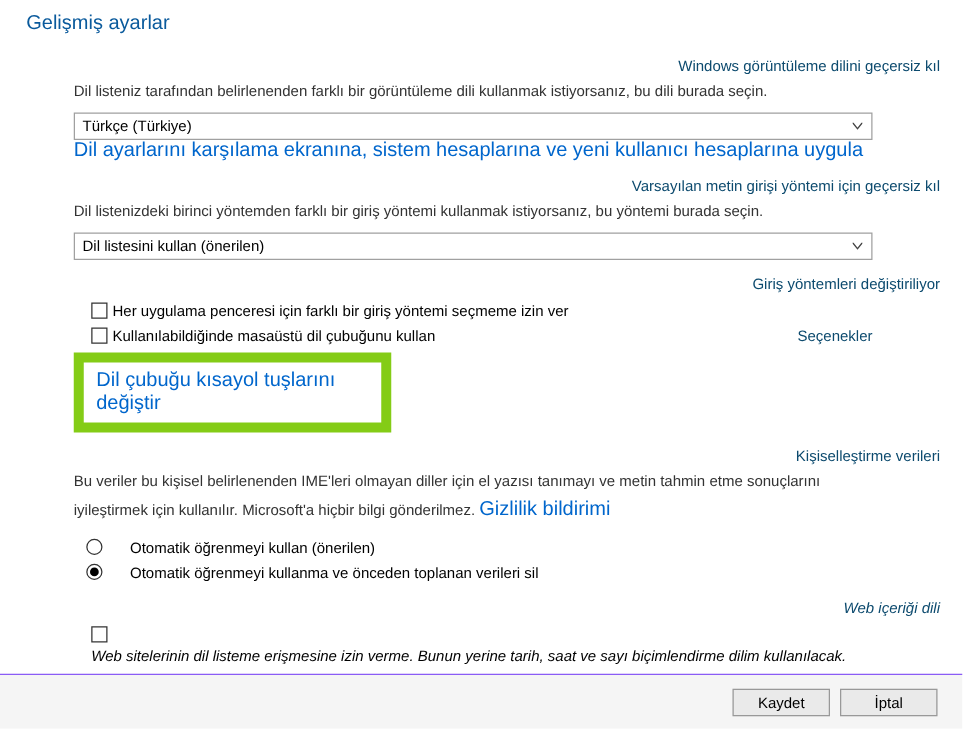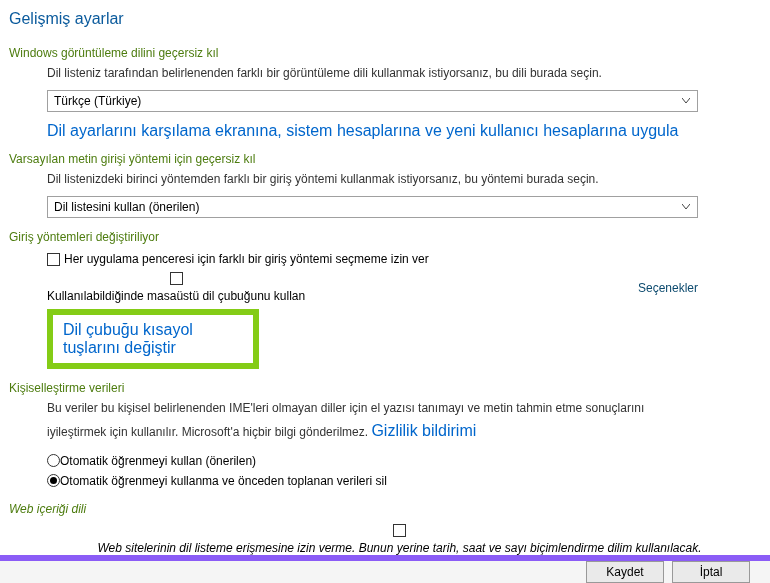--- a/index.html
+++ b/index.html
@@ -10,52 +10,52 @@
     body {
       font-family: "Segoe UI", Tahoma, sans-serif;
       font-size: 12px;
       background: #ffffff;
       color: #000000;
       width: 770px;
       height: 583px;
       position: relative;
     }
     .content {
-      padding: 10px 18px 0 9px;
+      padding: 10px 18px 0 21px;
     }
     .page-title {
       color: #0a5a9c;
       font-size: 16px;
       font-weight: 400;
       margin-bottom: 18px;
     }
     .section-heading {
-      color: #4d7c0f;
+      color: #0c4a6e;
       font-size: 12px;
       margin-bottom: 4px;
       margin-top: 12px;
+      text-align: right;
     }
     .section-desc {
       color: #333;
       font-size: 12px;
       margin-left: 38px;
       margin-bottom: 8px;
       line-height: 1.5;
     }
     .dropdown {
       display: flex;
       align-items: center;
       justify-content: space-between;
       border: 1px solid #a0a0a0;
       background: #ffffff;
       height: 22px;
       padding: 0 6px;
       margin-left: 38px;
       margin-right: 54px;
-      margin-bottom: 10px;
       cursor: default;
     }
     .dropdown span {
       color: #000;
     }
     .chev {
       width: 10px;
       height: 10px;
       display: inline-flex;
       align-items: center;
@@ -70,22 +70,21 @@
       font-size: 16px;
       margin-left: 38px;
       display: inline-block;
       cursor: pointer;
     }
     .link.inline {
       margin-left: 0;
     }
     .checkbox-row {
       display: flex;
-      align-items: center;
-      margin-left: 38px;
+      margin-left: 52px;
       margin-bottom: 6px;
       gap: 4px;
     }
     .checkbox {
       width: 13px;
       height: 13px;
       border: 1px solid #333;
       background: #fff;
       flex-shrink: 0;
       cursor: pointer;
@@ -99,36 +98,36 @@
       justify-content: space-between;
       align-items: center;
       margin-right: 54px;
     }
     .options-link {
       color: #0c4a6e;
       font-size: 12px;
       cursor: pointer;
     }
     .highlighted-link-box {
-      border: 6px solid #84cc16;
+      border: 8px solid #84cc16;
       padding: 6px 10px;
       margin-left: 38px;
       margin-top: 6px;
       display: inline-block;
-      width: 212px;
+      width: 254px;
     }
     .highlighted-link-box .link {
       margin-left: 0;
     }
     .radio-row {
       display: flex;
       align-items: center;
-      margin-left: 38px;
+      margin-left: 48px;
       margin-bottom: 6px;
-      gap: 0;
+      gap: 22px;
     }
     .radio {
       width: 13px;
       height: 13px;
       border: 1px solid #333;
       border-radius: 50%;
       background: #fff;
       flex-shrink: 0;
       position: relative;
       cursor: pointer;
@@ -145,23 +144,23 @@
     }
     .radio-label {
       color: #000;
       font-size: 12px;
     }
     .footer {
       position: absolute;
       bottom: 0;
       left: 0;
       right: 0;
-      border-top: 6px solid #8b5cf6;
+      border-top: 1px solid #8b5cf6;
       background: #f5f5f5;
-      height: 28px;
+      height: 44px;
       display: flex;
       justify-content: flex-end;
       align-items: center;
       padding-right: 20px;
       gap: 8px;
     }
     .footer-btn {
       min-width: 78px;
       height: 22px;
       border: 1px solid #999;
@@ -216,21 +215,21 @@
     </div>
   </div>
 
   <div class="section-wrap">
     <div class="section-heading">Giriş yöntemleri değiştiriliyor</div>
     <div class="checkbox-row" style="margin-top:8px;">
       <div class="checkbox"></div>
       <span class="checkbox-label">Her uygulama penceresi için farklı bir giriş yöntemi seçmeme izin ver</span>
     </div>
     <div class="checkbox-flex-row">
-      <div class="checkbox-row" style="margin-bottom:0;flex-direction:column;">
+      <div class="checkbox-row" style="margin-bottom:0;">
         <div class="checkbox"></div>
         <span class="checkbox-label">Kullanılabildiğinde masaüstü dil çubuğunu kullan</span>
       </div>
       <span class="options-link">Seçenekler</span>
     </div>
     <div class="highlighted-link-box">
       <span class="link">Dil çubuğu kısayol tuşlarını değiştir</span>
     </div>
   </div>
 

